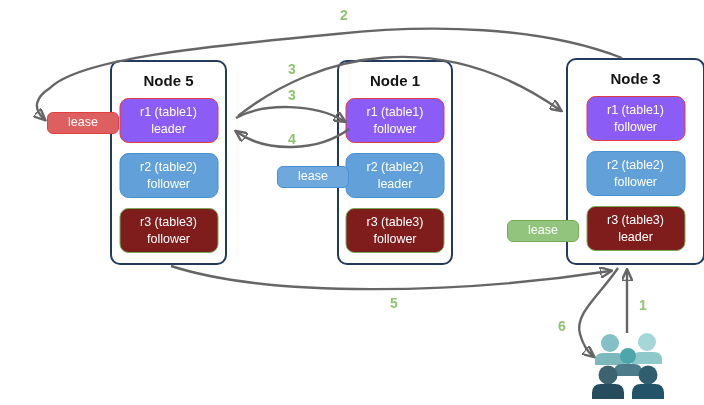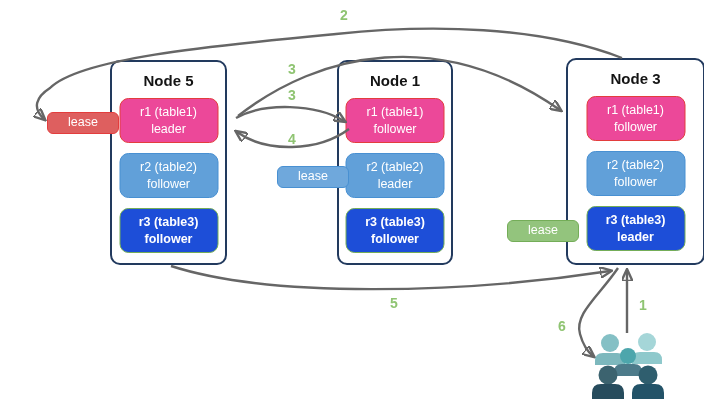--- a/index.html
+++ b/index.html
@@ -14,23 +14,23 @@
     border:2px solid #223a5e;border-radius:10px;text-align:center;z-index:1;
   }
   .node-title{margin-top:10px;font-weight:bold;font-size:15px;color:#141414;}
   .range{
     position:absolute;left:50%;transform:translateX(-50%);
     width:99px;height:45px;border-radius:9px;box-sizing:border-box;
     color:#fff;font-size:12.5px;line-height:1.3;
     display:flex;flex-direction:column;align-items:center;justify-content:center;
     border:1.5px solid transparent;
   }
-  .range.red{background:#ec4899;border-color:#e33d3d;}
+  .range.red{background:#8b5cf6;border-color:#e33d3d;}
   .range.blue{background:#61a0d9;border-color:#4890d2;}
-  .range.green{background:#1d4ed8;border-color:#74ad58;font-weight:bold;}
+  .range.green{background:#7f1d1d;border-color:#74ad58;}
   .r1{top:36px;} .r2{top:91px;} .r3{top:146px;}
   .lease{
     position:absolute;width:72px;height:22px;box-sizing:border-box;border-radius:6px;
     color:#fff;font-size:12.5px;text-align:center;line-height:19px;z-index:6;
     border:1.5px solid transparent;
   }
   .lease.red{background:#de5f5f;border-color:#e33d3d;left:47px;top:112px;}
   .lease.blue{background:#6fa8dc;border-color:#4890d2;left:277px;top:166px;}
   .lease.green{background:#93c47d;border-color:#74ad58;left:507px;top:220px;}
   .step{

